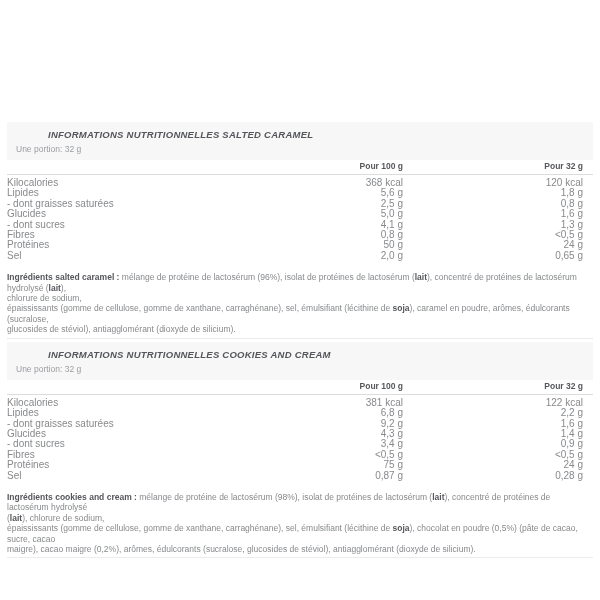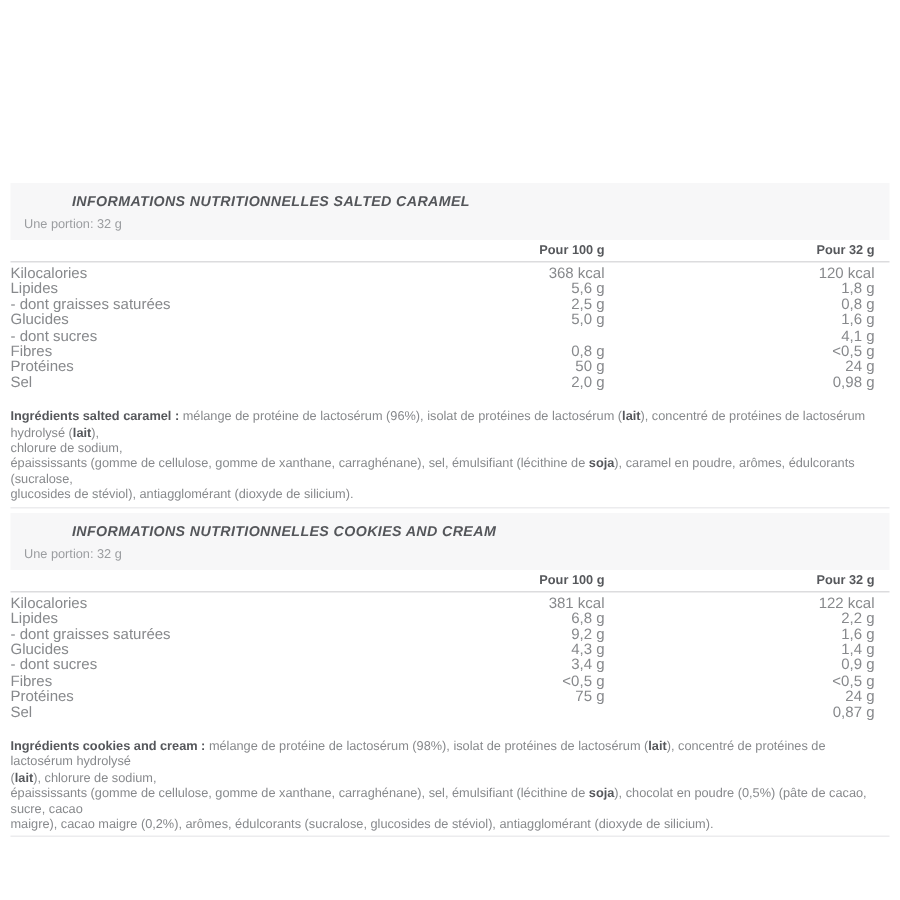--- a/index.html
+++ b/index.html
@@ -80,35 +80,36 @@
         <span class="v2">0,8 g</span>
       </div>
       <div class="nrow">
         <span class="lbl">Glucides</span>
         <span class="v1">5,0 g</span>
         <span class="v2">1,6 g</span>
       </div>
       <div class="nrow">
         <span class="lbl">- dont sucres</span>
         <span class="v1">4,1 g</span>
+        <span class="v2">1,3 g</span>
       </div>
       <div class="nrow">
         <span class="lbl">Fibres</span>
         <span class="v1">0,8 g</span>
         <span class="v2">&lt;0,5 g</span>
       </div>
       <div class="nrow">
         <span class="lbl">Protéines</span>
         <span class="v1">50 g</span>
         <span class="v2">24 g</span>
       </div>
       <div class="nrow">
         <span class="lbl">Sel</span>
         <span class="v1">2,0 g</span>
-        <span class="v2">0,98 g</span>
+        <span class="v2">0,65 g</span>
       </div>
     </div>
   <div class="ingredients"><b>Ingrédients salted caramel : </b><span>mélange de protéine de lactosérum (96%), isolat de protéines de lactosérum (</span><b>lait</b><span>), concentré de protéines de lactosérum hydrolysé (</span><b>lait</b><span>),</span><br><span>chlorure de sodium,</span><br><span>épaississants (gomme de cellulose, gomme de xanthane, carraghénane), sel, émulsifiant (lécithine de </span><b>soja</b><span>), caramel en poudre, arômes, édulcorants (sucralose,</span><br><span>glucosides de stéviol), antiagglomérant (dioxyde de silicium).</span></div>
   <div class="section-end"></div>
 </div>
 
 <div class="section">
   <div class="band">
     <div class="title">INFORMATIONS NUTRITIONNELLES COOKIES AND CREAM</div>
     <div class="portion">Une portion: 32 g</div>
@@ -150,17 +151,18 @@
         <span class="v2">&lt;0,5 g</span>
       </div>
       <div class="nrow">
         <span class="lbl">Protéines</span>
         <span class="v1">75 g</span>
         <span class="v2">24 g</span>
       </div>
       <div class="nrow">
         <span class="lbl">Sel</span>
         <span class="v1">0,87 g</span>
+        <span class="v2">0,28 g</span>
       </div>
     </div>
   <div class="ingredients"><b>Ingrédients cookies and cream : </b><span>mélange de protéine de lactosérum (98%), isolat de protéines de lactosérum (</span><b>lait</b><span>), concentré de protéines de lactosérum hydrolysé</span><br><span>(</span><b>lait</b><span>), chlorure de sodium,</span><br><span>épaississants (gomme de cellulose, gomme de xanthane, carraghénane), sel, émulsifiant (lécithine de </span><b>soja</b><span>), chocolat en poudre (0,5%) (pâte de cacao, sucre, cacao</span><br><span>maigre), cacao maigre (0,2%), arômes, édulcorants (sucralose, glucosides de stéviol), antiagglomérant (dioxyde de silicium).</span></div>
   <div class="section-end"></div>
 </div>
 
 </body></html>

